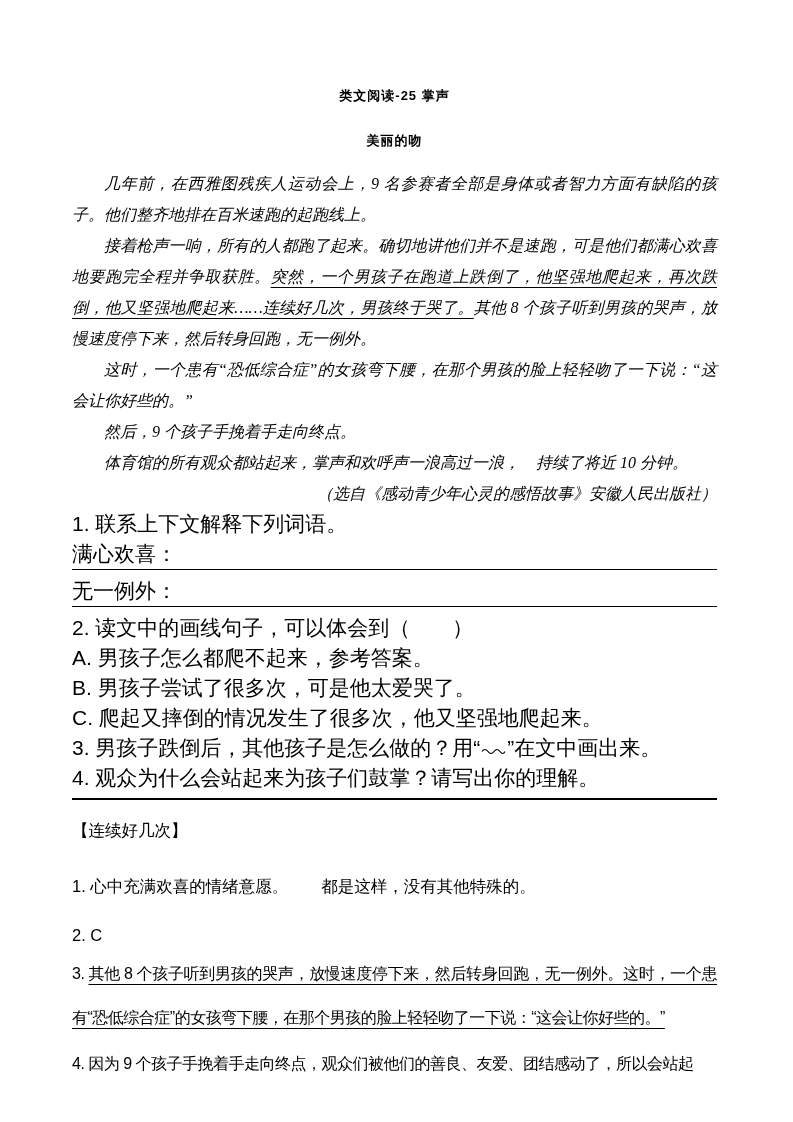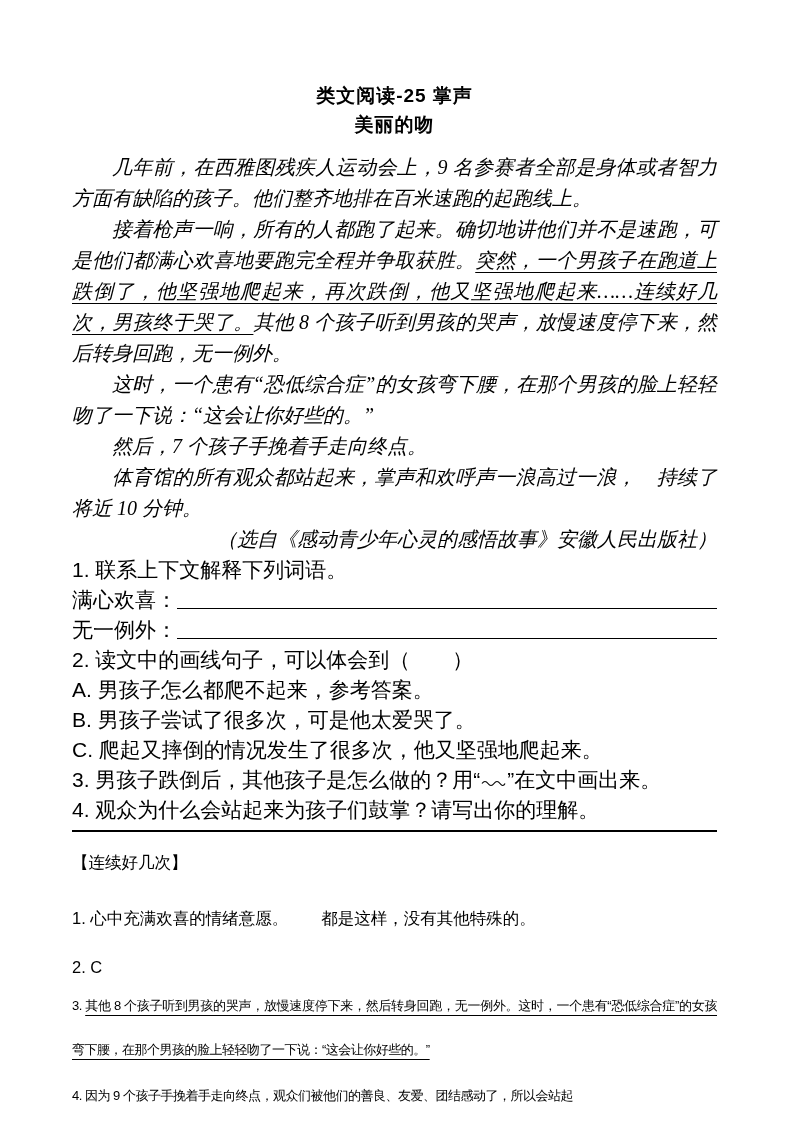--- a/index.html
+++ b/index.html
@@ -13,52 +13,52 @@
   .page {
     box-sizing: border-box;
     width: 793px;
     height: 1122px;
     padding: 84px 76px 0 72px;
     color: #000;
   }
   .title, .subtitle {
     font-family: "Liberation Sans", "DejaVu Sans", sans-serif;
     font-weight: bold;
-    font-size: 19px;
+    font-size: 13px;
     line-height: 24px;
     text-align: center;
     margin: 0;
     letter-spacing: 1px;
   }
-  .subtitle { margin-top: 5px; }
+  .subtitle { margin-top: 21px; }
 
   .story {
     font-family: "Liberation Serif", "DejaVu Serif", serif;
     font-style: italic;            
-    font-size: 20px;
+    font-size: 16px;
     line-height: 31px;
     margin-top: 15px;
     text-align: justify;
   }
   .story p { margin: 0; text-indent: 2em; }
   .story p.attribution { text-indent: 0; text-align: right; }
 
   u.hl {
     text-decoration: underline;
     text-underline-offset: 5px;
     text-decoration-thickness: 1px;
   }
 
   .questions {
     font-family: "Liberation Sans", "DejaVu Sans", sans-serif;
     font-size: 21px;
     line-height: 30px;
   }
   .questions p { margin: 0; }
-  .blank-row { display: flex; align-items: stretch; }
+  .blank-row { display: flex; align-items: stretch; flex-direction: column; }
   .blank-label { white-space: nowrap; }
   .blank-line {
     flex: 1 1 auto;
     border-bottom: 1px solid #000;
     margin-bottom: 6px;
   }
   .wave-icon {
     display: inline-block;
     vertical-align: baseline;
     margin: 0 1px;
@@ -75,37 +75,37 @@
     font-size: 16.5px;
   }
   .answers p { margin: 0; }
   .answers .ans-header { margin-top: 15px; line-height: 30px; }
   .answers .ans-s { line-height: 30px; margin-top: 19px; }
   .answers .ans-s.first { margin-top: 26px; }
   .answers .ans-l {
     line-height: 44px;
     margin-top: 2px;
     text-align: justify;
-    font-size: 13px;
+    font-size: 16px;
     letter-spacing: -0.5px;
   }
 </style>
 </head>
 <body>
 
 <div class="page">
 
   <h1 class="title">类文阅读-25 掌声</h1>
   <h2 class="subtitle">美丽的吻</h2>
 
   <div class="story">
     <p>几年前，在西雅图残疾人运动会上，9 名参赛者全部是身体或者智力方面有缺陷的孩子。他们整齐地排在百米速跑的起跑线上。</p>
     <p><span>接着枪声一响，所有的人都跑了起来。确切地讲他们并不是速跑，可是他们都满心欢喜地要跑完全程并争取获胜。</span><u class="hl">突然，一个男孩子在跑道上跌倒了，他坚强地爬起来，再次跌倒，他又坚强地爬起来……连续好几次，男孩终于哭了。</u><span>其他 8 个孩子听到男孩的哭声，放慢速度停下来，然后转身回跑，无一例外。</span></p>
     <p>这时，一个患有“恐低综合症”的女孩弯下腰，在那个男孩的脸上轻轻吻了一下说：“这会让你好些的。”</p>
-    <p>然后，7 个孩子手挽着手走向终点。</p>
+    <p>然后，9 个孩子手挽着手走向终点。</p>
     <p>体育馆的所有观众都站起来，掌声和欢呼声一浪高过一浪，　持续了将近 10 分钟。</p>
     <p class="attribution">（选自《感动青少年心灵的感悟故事》安徽人民出版社）</p>
   </div>
 
   <div class="questions">
     <p>1. 联系上下文解释下列词语。</p>
 
     <div class="blank-row">
       <span class="blank-label">满心欢喜：</span>
       <span class="blank-line"></span>

